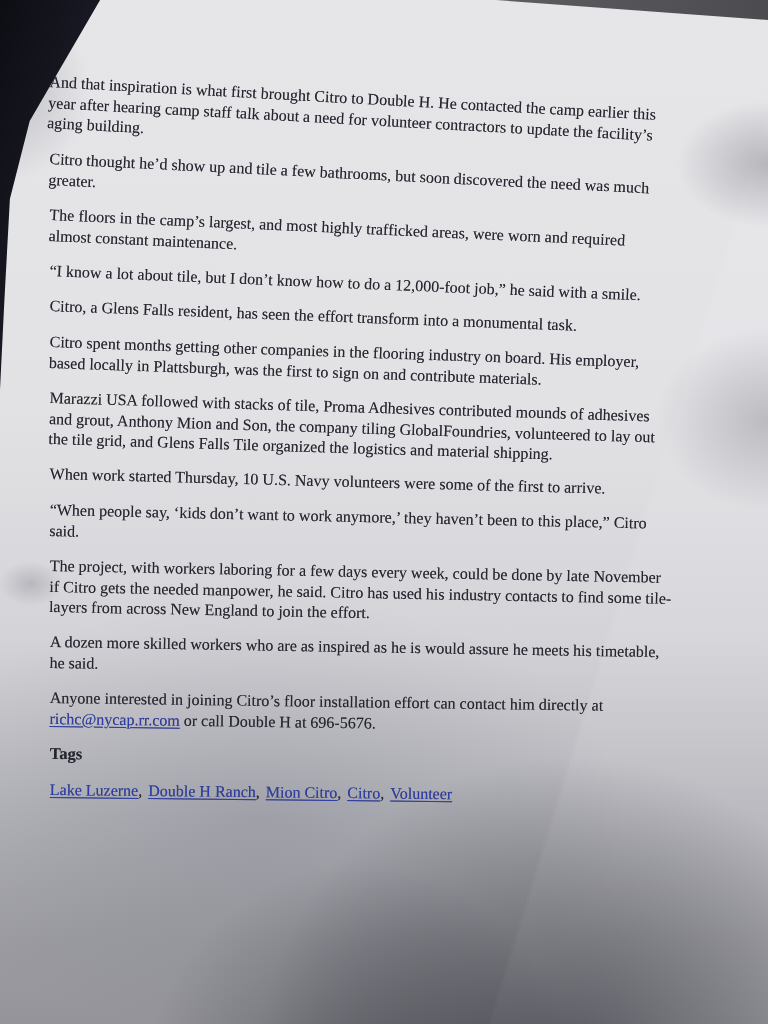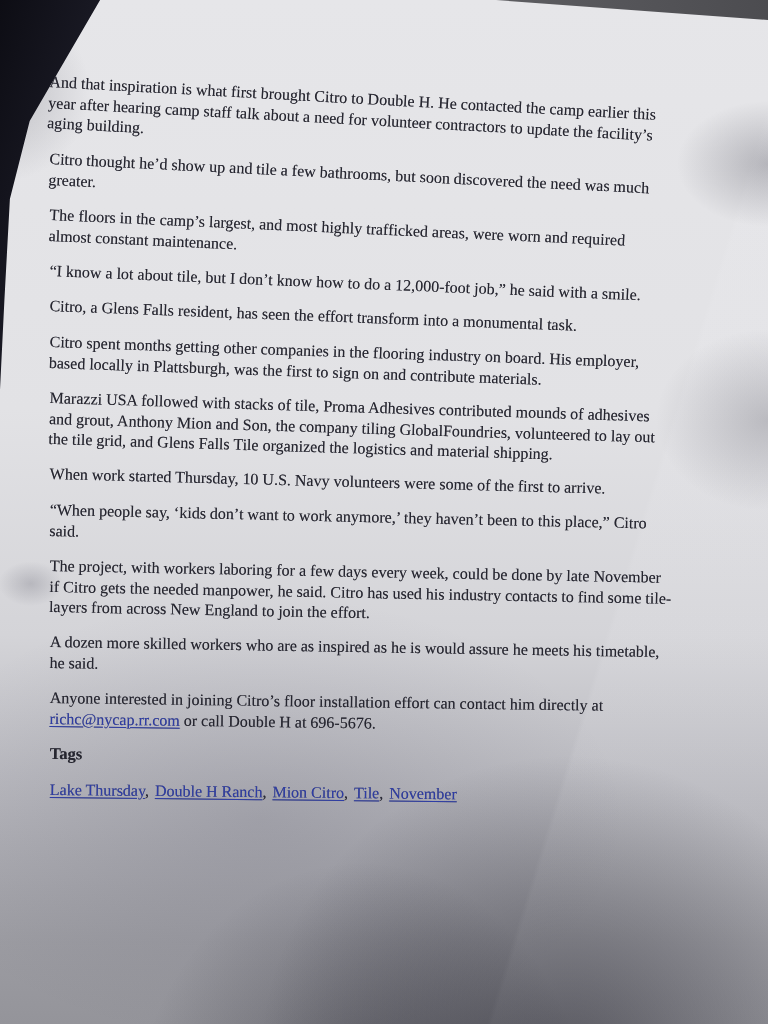--- a/index.html
+++ b/index.html
@@ -102,16 +102,16 @@
     <p>The project, with workers laboring for a few days every week, could be done by late November
 if Citro gets the needed manpower, he said. Citro has used his industry contacts to find some tile-
 layers from across New England to join the effort.</p>
     <p>A dozen more skilled workers who are as inspired as he is would assure he meets his timetable,
 he said.</p>
     <p><span>Anyone interested in joining Citro’s floor installation effort can contact him directly at
 </span><a href="#" class="doc-link">richc@nycap.rr.com</a><span> or call Double H at 696-5676.</span></p>
 
     <h2>Tags</h2>
 
-    <p class="tagrow"><a href="#" class="doc-link">Lake Thursday</a><span class="comma">,</span><a href="#" class="doc-link">Double H Ranch</a><span class="comma">,</span><a href="#" class="doc-link">Mion Citro</a><span class="comma">,</span><a href="#" class="doc-link">Tile</a><span class="comma">,</span><a href="#" class="doc-link">November</a></p>
+    <p class="tagrow"><a href="#" class="doc-link">Lake Luzerne</a><span class="comma">,</span><a href="#" class="doc-link">Double H Ranch</a><span class="comma">,</span><a href="#" class="doc-link">Mion Citro</a><span class="comma">,</span><a href="#" class="doc-link">Citro</a><span class="comma">,</span><a href="#" class="doc-link">Volunteer</a></p>
   </div>
 
 </div>
 
 </body></html>

